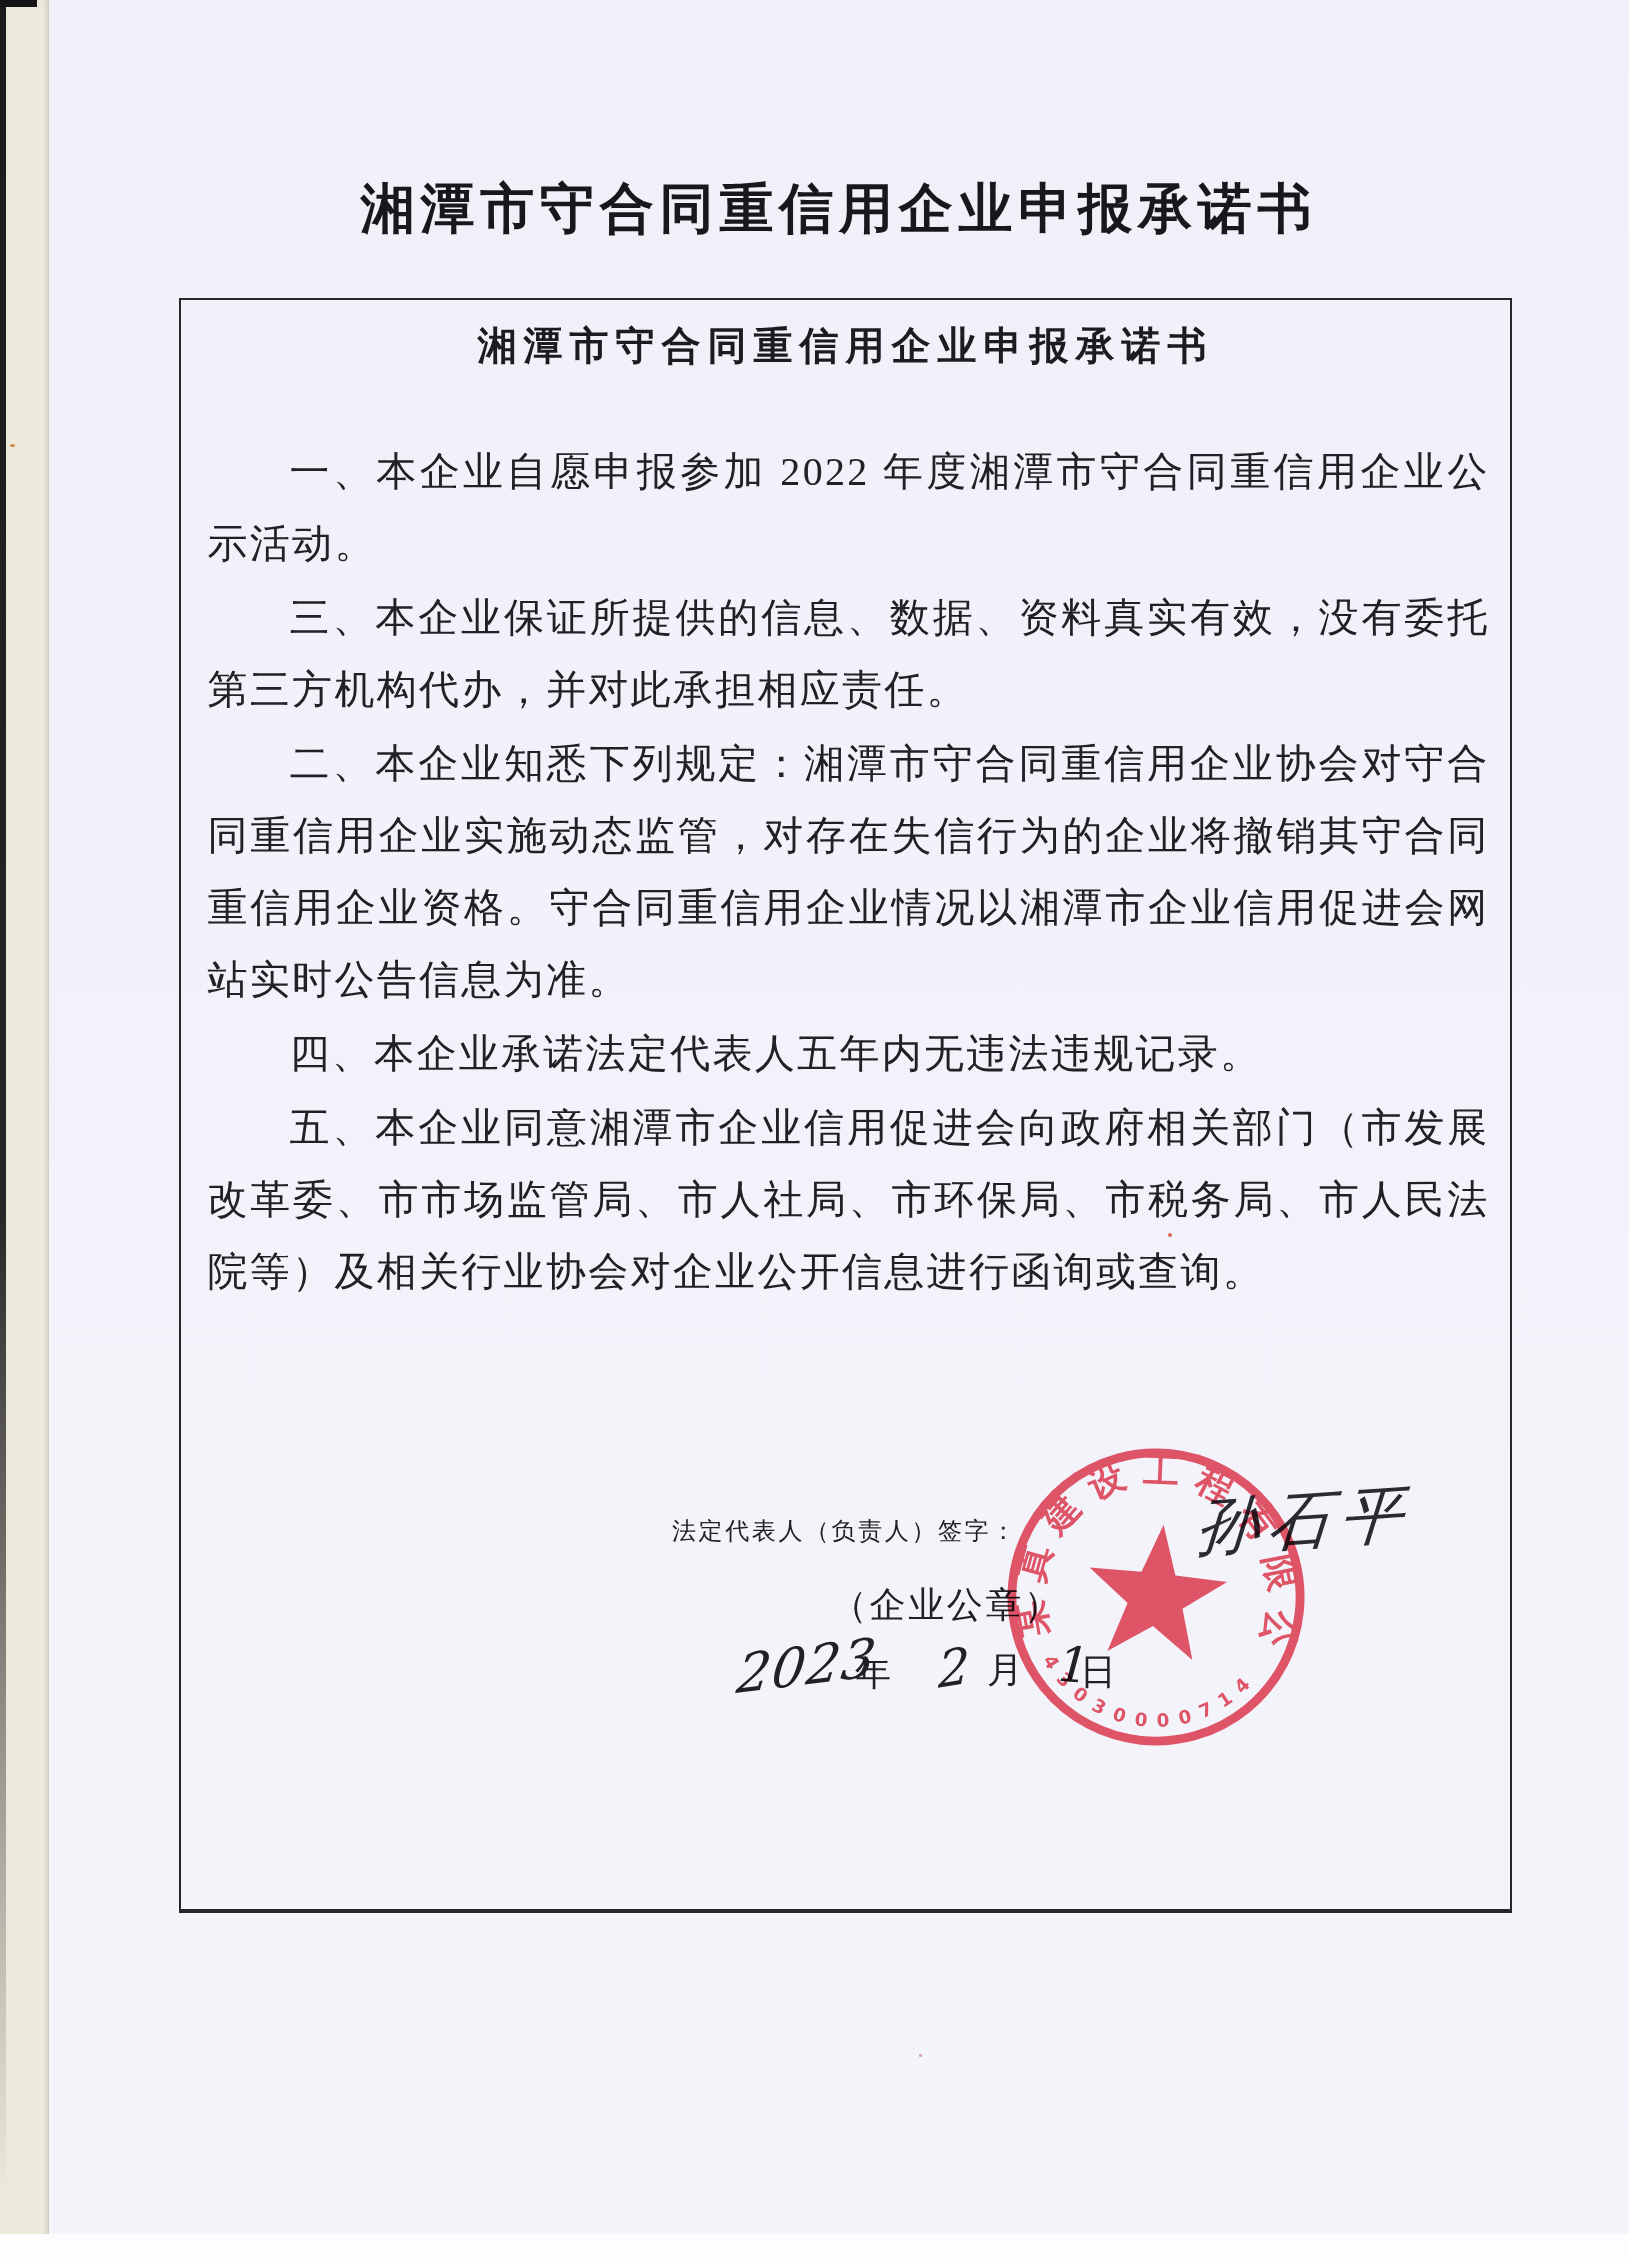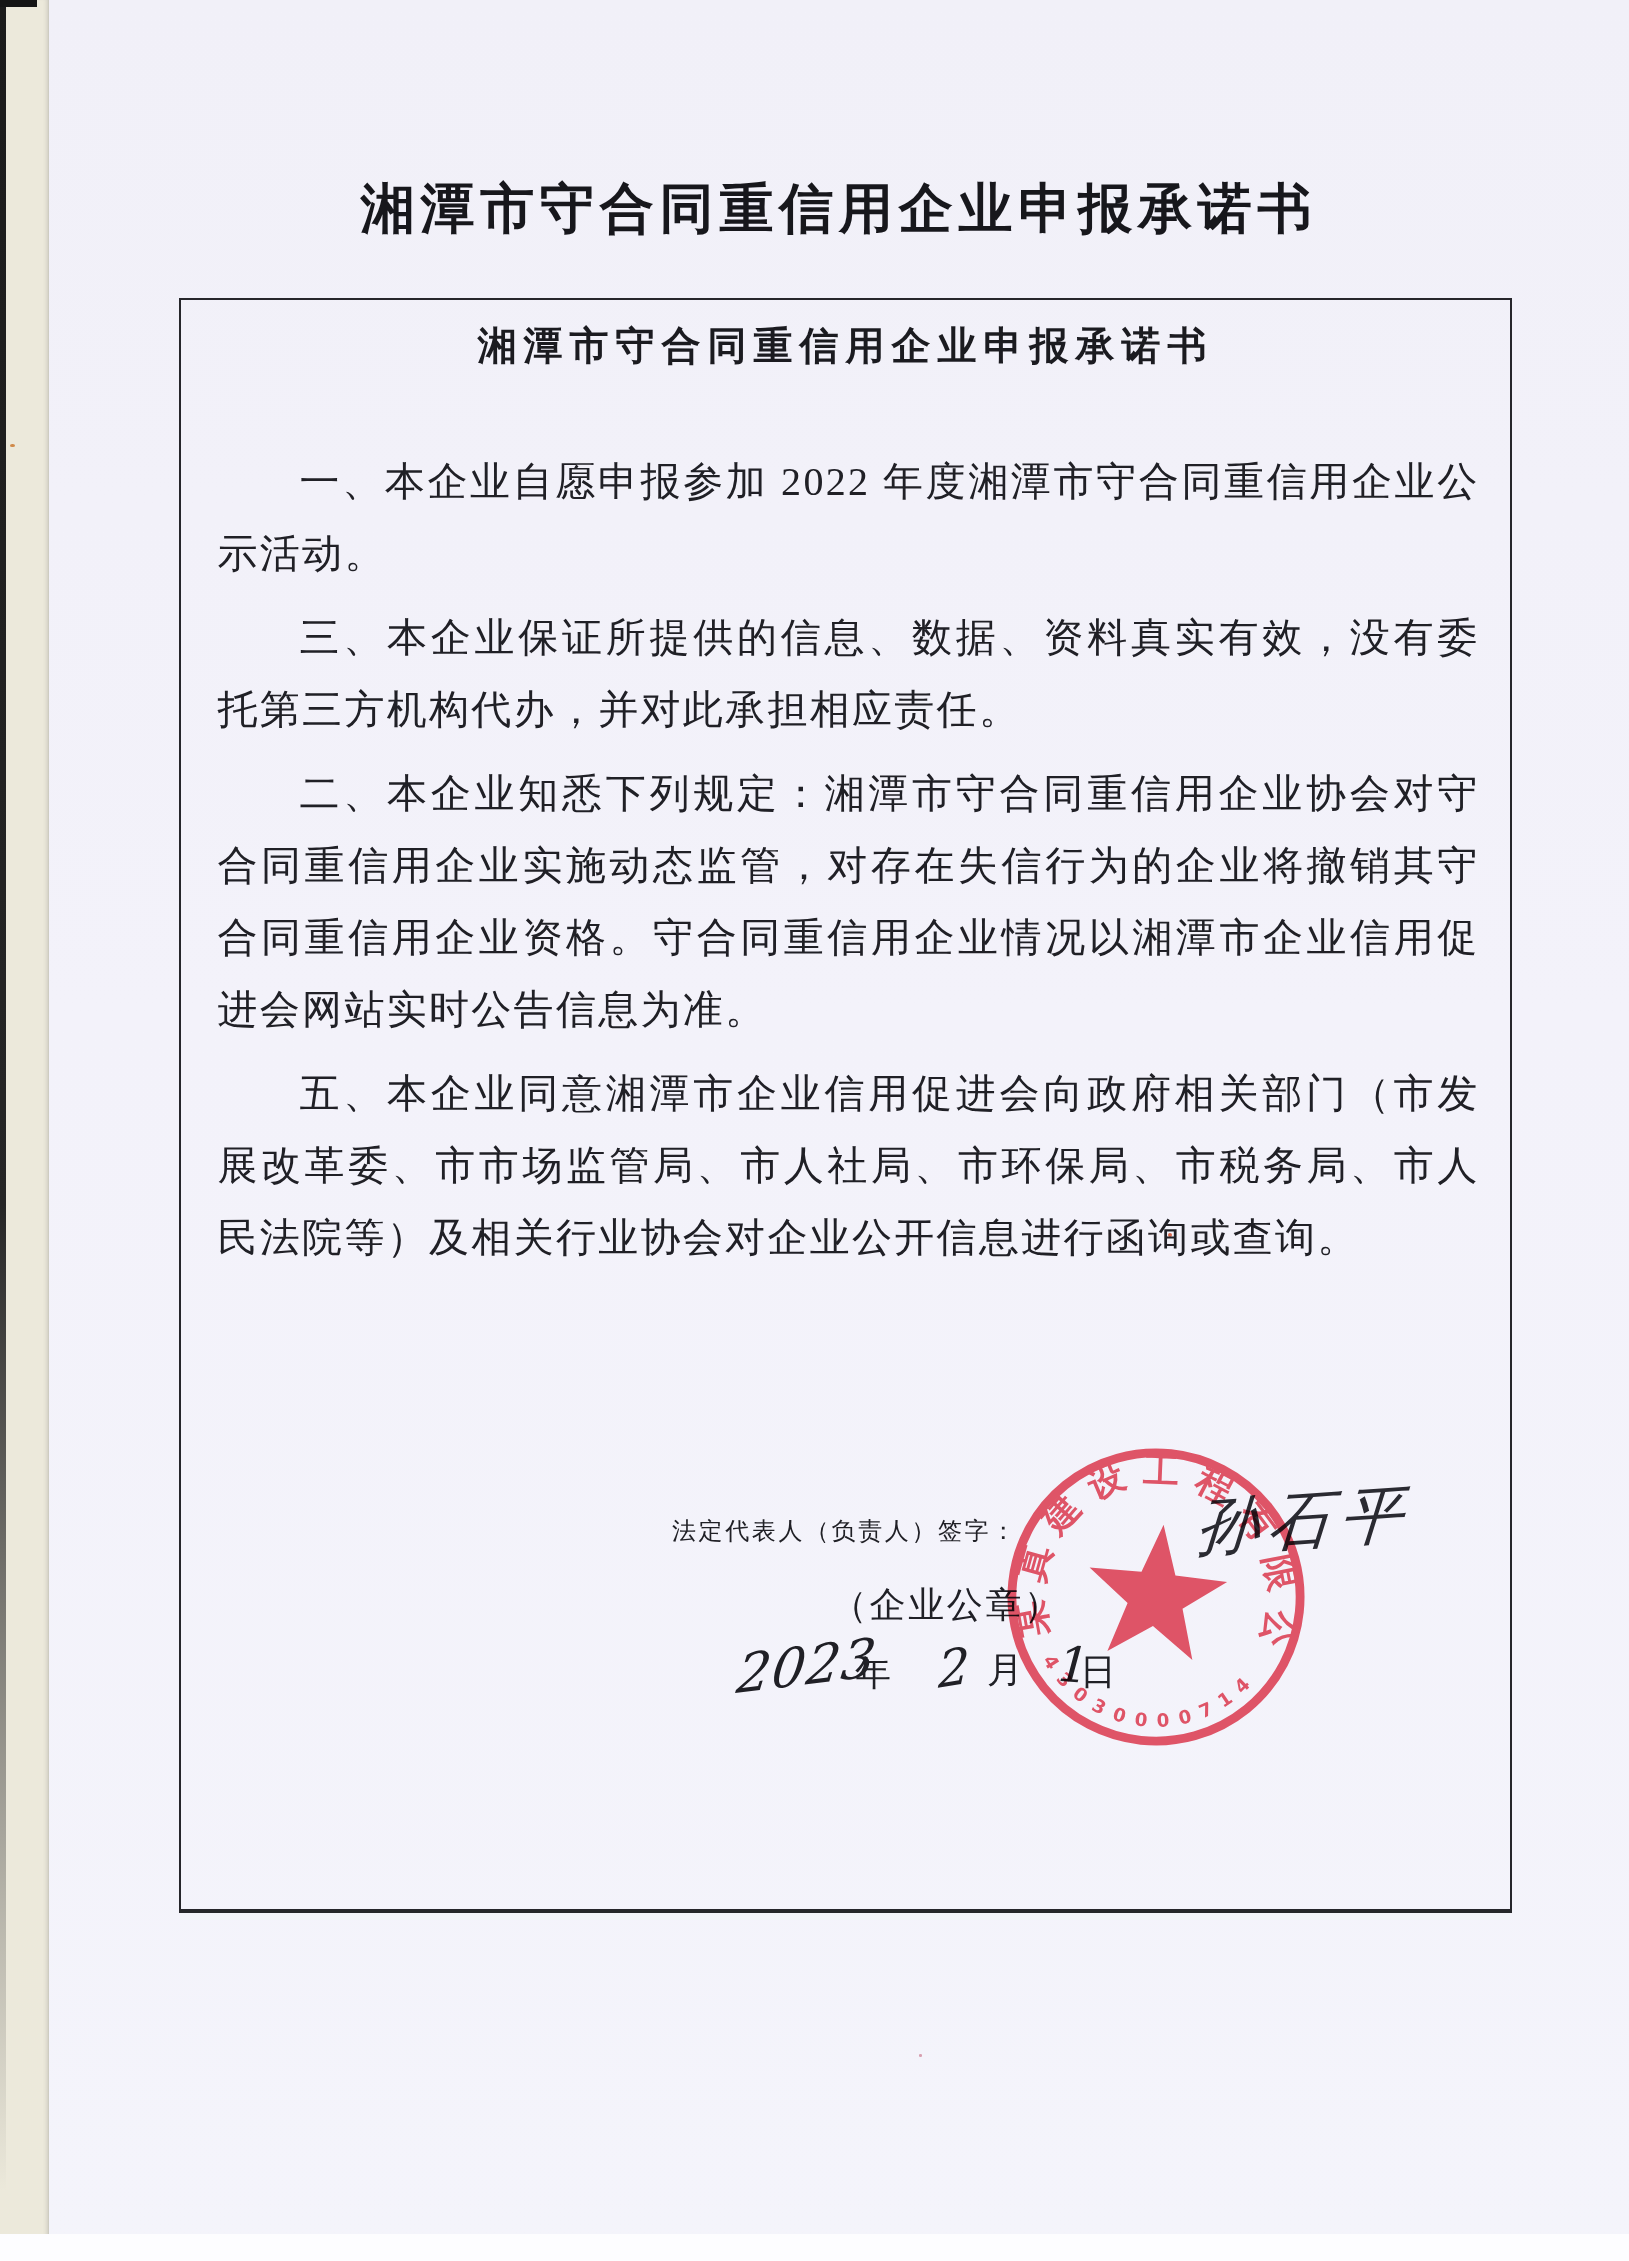--- a/index.html
+++ b/index.html
@@ -50,21 +50,21 @@
     position:absolute;left:0;right:0;top:19.3px;
     text-align:center;
     font-size:39px;font-weight:bold;letter-spacing:7px;
     color:#1b1b20;margin:0;
   }
   .letter-body{
     position:absolute;left:24.5px;top:134px;width:1286px;
     font-size:40px;line-height:72px;letter-spacing:2.3px;
     text-align:justify;color:#202026;
   }
-  .letter-body p{margin:12px;text-indent:2.05em;}
+  .letter-body p{margin:2px;text-indent:2.05em;}
   .sig-label{
     position:absolute;left:491px;top:1215px;
     font-size:24px;letter-spacing:2.6px;color:#202026;white-space:nowrap;
   }
   .seal-note{
     position:absolute;left:650px;top:1281px;
     font-size:36px;letter-spacing:2.6px;color:#202026;white-space:nowrap;
   }
   .date-row span{position:absolute;color:#202026;}
   .date-printed{font-size:36px;}
@@ -112,20 +112,21 @@
   <h1 class="main-title">湘潭市守合同重信用企业申报承诺书</h1>
 
   <div class="letter-box">
 
     <h2 class="letter-title">湘潭市守合同重信用企业申报承诺书</h2>
 
     <div class="letter-body">
       <p>一、本企业自愿申报参加 2022 年度湘潭市守合同重信用企业公示活动。</p>
       <p>三、本企业保证所提供的信息、数据、资料真实有效，没有委托第三方机构代办，并对此承担相应责任。</p>
       <p>二、本企业知悉下列规定：湘潭市守合同重信用企业协会对守合同重信用企业实施动态监管，对存在失信行为的企业将撤销其守合同重信用企业资格。守合同重信用企业情况以湘潭市企业信用促进会网站实时公告信息为准。</p>
+      <p>四、本企业承诺法定代表人五年内无违法违规记录。</p>
       <p>五、本企业同意湘潭市企业信用促进会向政府相关部门（市发展改革委、市市场监管局、市人社局、市环保局、市税务局、市人民法院等）及相关行业协会对企业公开信息进行函询或查询。</p>
     </div>
 
     <div class="sig-label">法定代表人（负责人）签字：</div>
     <div class="seal-note">（企业公章）</div>
 
     <div class="date-row">
       <span class="hw hw-year">2023</span>
       <span class="date-printed lbl-year">年</span>
       <span class="hw hw-month">2</span>

